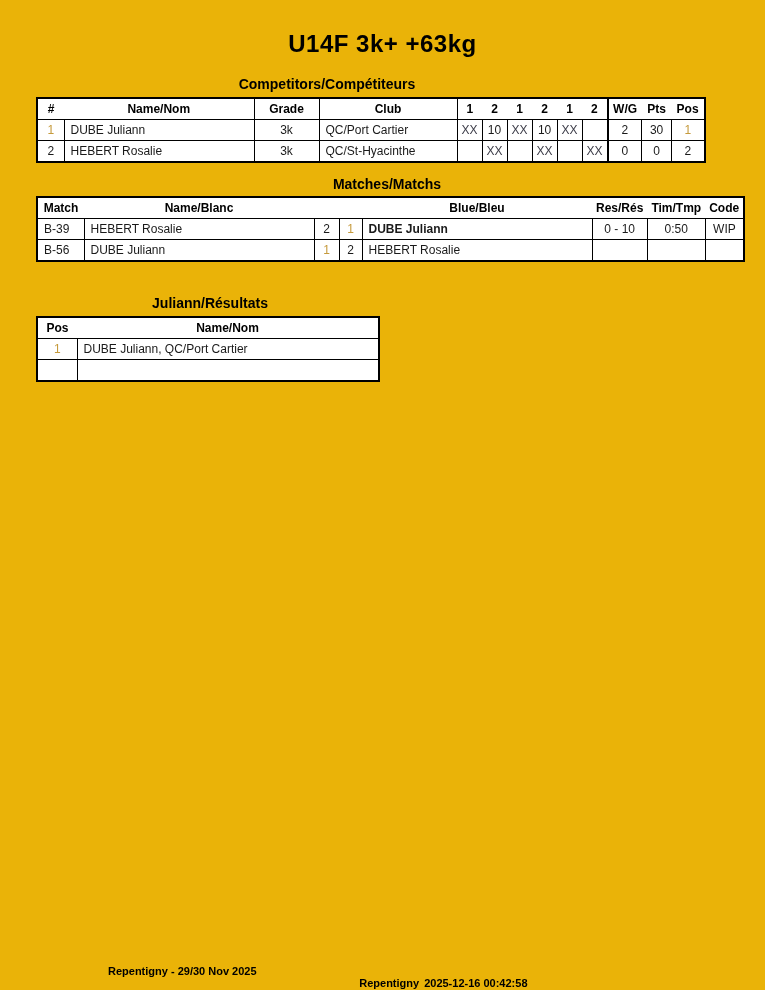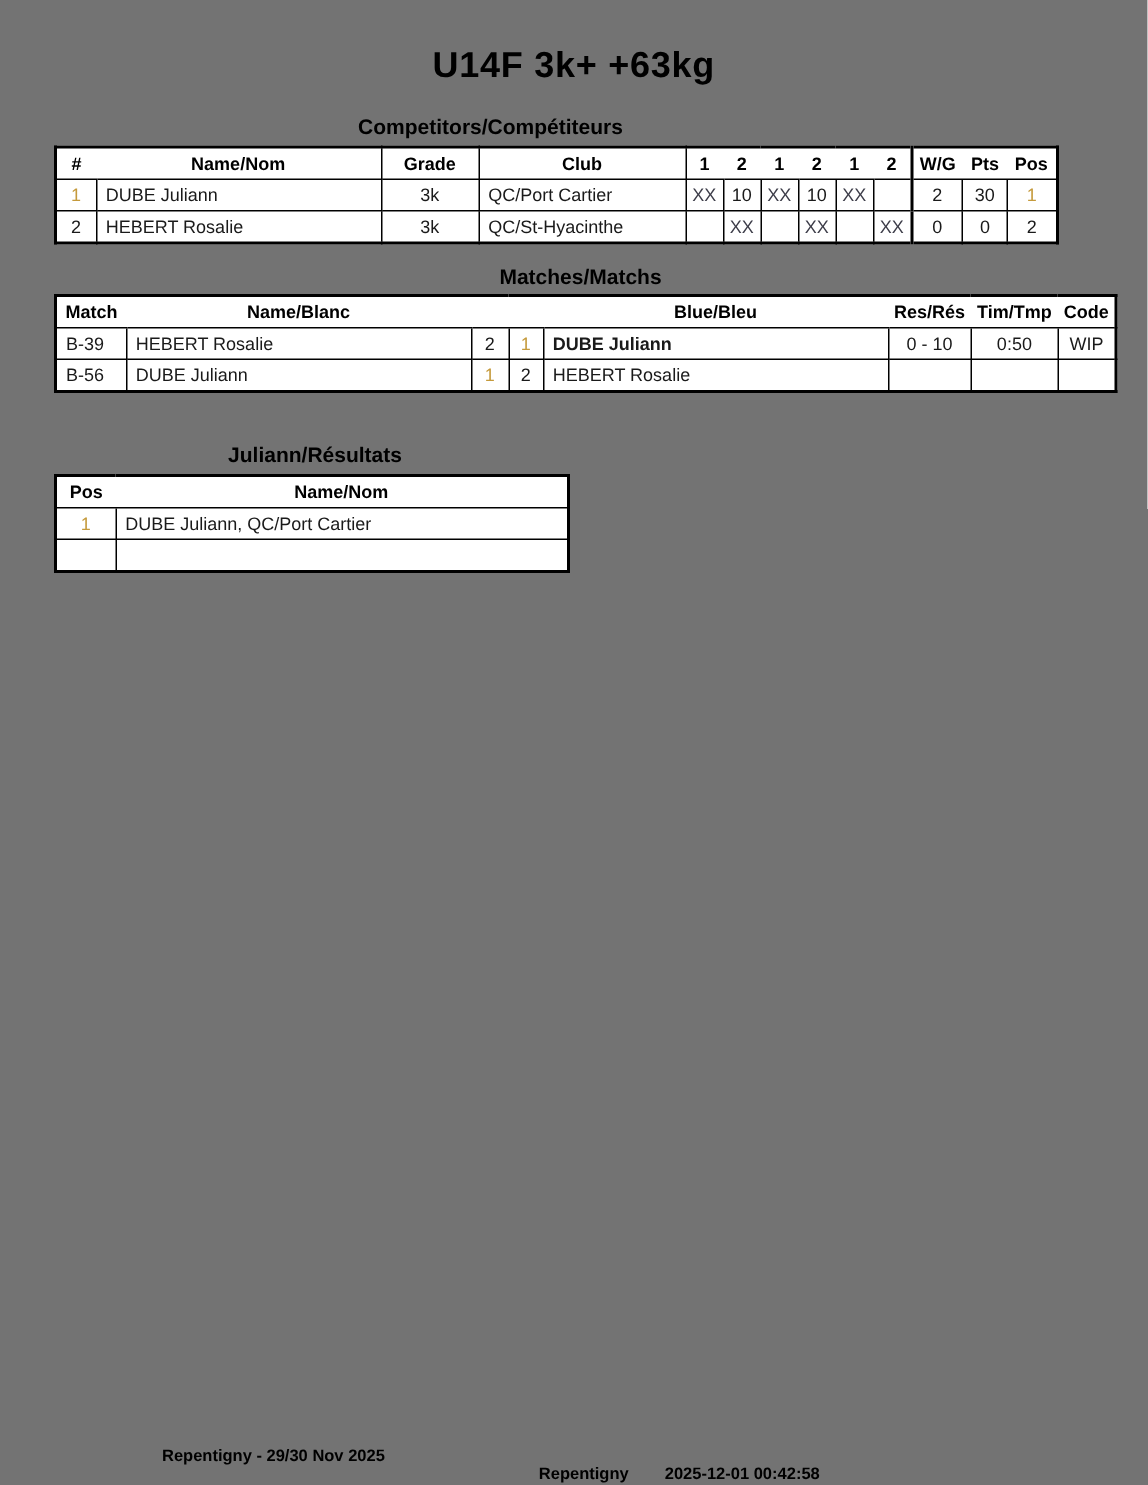--- a/index.html
+++ b/index.html
@@ -1,17 +1,17 @@
 <!DOCTYPE html>
 <html><head>
 <meta charset="utf-8">
 <style>
   html,body { margin:0; padding:0; background:#ffffff; }
   .page {
-    position:relative; width:765px; height:990px; background:#737373;
+    position:relative; width:765px; height:990px; background:#eab308;
     font-family:"Liberation Sans", sans-serif; color:#1a1a1a; overflow:hidden;
   }
   .abs { position:absolute; }
   .doc-title {
     top:30px; left:0; width:765px; text-align:center;
     font-size:24px; font-weight:bold; color:#000; letter-spacing:0.5px;
   }
   .sect-title {
     font-size:14px; font-weight:bold; color:#000;
     transform:translateX(-50%); white-space:nowrap;
@@ -30,21 +30,21 @@
   }
   td { border:1px solid #000; }
   .c { text-align:center; }
   .l { text-align:left; padding-left:6px; }
   .b { font-weight:bold; }
   .divr { border-right:1px solid #000; }
   .thickl { border-left:2px solid #000 !important; }
   .gold { color:#C59A3C; }
   .xx { color:#3D3D49; }
   .footer-text { font-size:11px; font-weight:bold; color:#000; white-space:pre; }
-  .gap-r { margin-right:24px; }
+  .gap-r { margin-right:5px; }
 </style>
 </head>
 <body>
 
 <div class="page">
 
   <div class="abs doc-title">U14F 3k+ +63kg</div>
 
   <div class="abs sect-title" style="top:76px; left:327px;">Competitors/Compétiteurs</div>
 
@@ -184,16 +184,16 @@
       </tr>
       <tr>
         <td class="c"></td>
         <td class="l"></td>
       </tr>
     </tbody>
   </table>
 
   <div class="abs footer-text" style="top:965px; left:108px;">Repentigny - 29/30 Nov 2025</div>
   <div class="abs footer-text" style="top:965px; left:347px;">
-    <span class="gap-r">Repentigny</span><span>2025-12-01 00:42:58</span>
+    <span class="gap-r">Repentigny</span><span>2025-12-16 00:42:58</span>
   </div>
 
 </div>
 
 </body></html>

